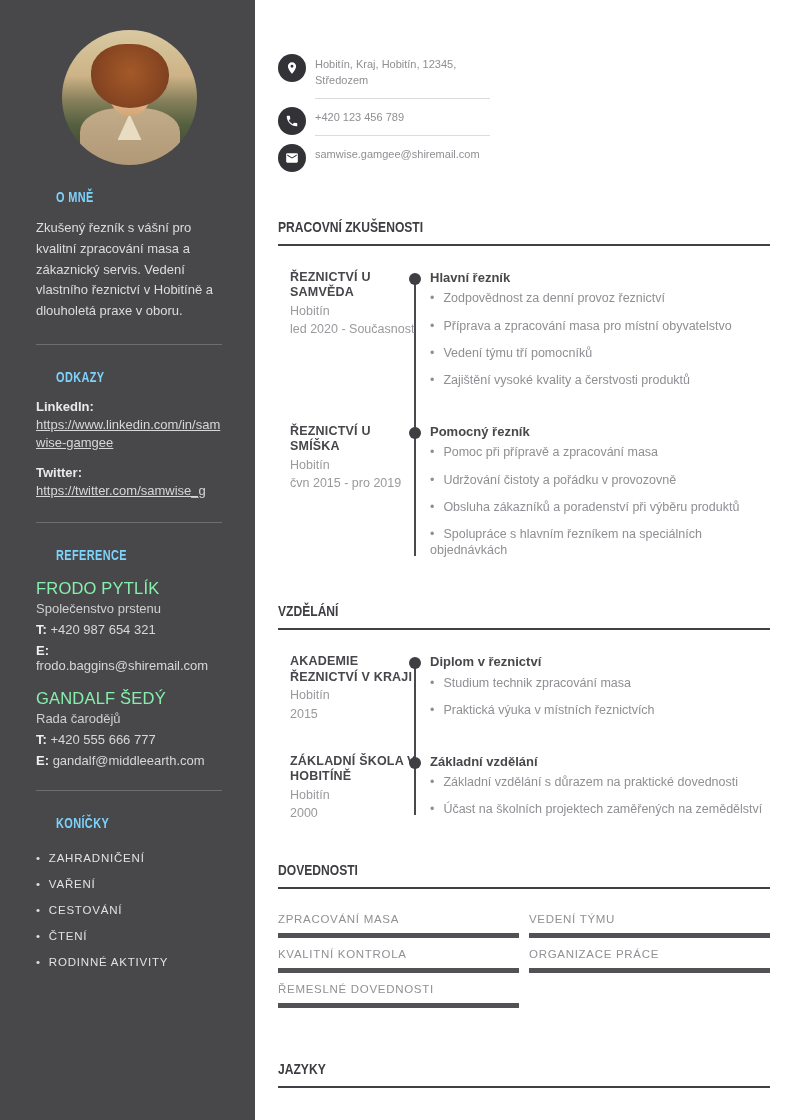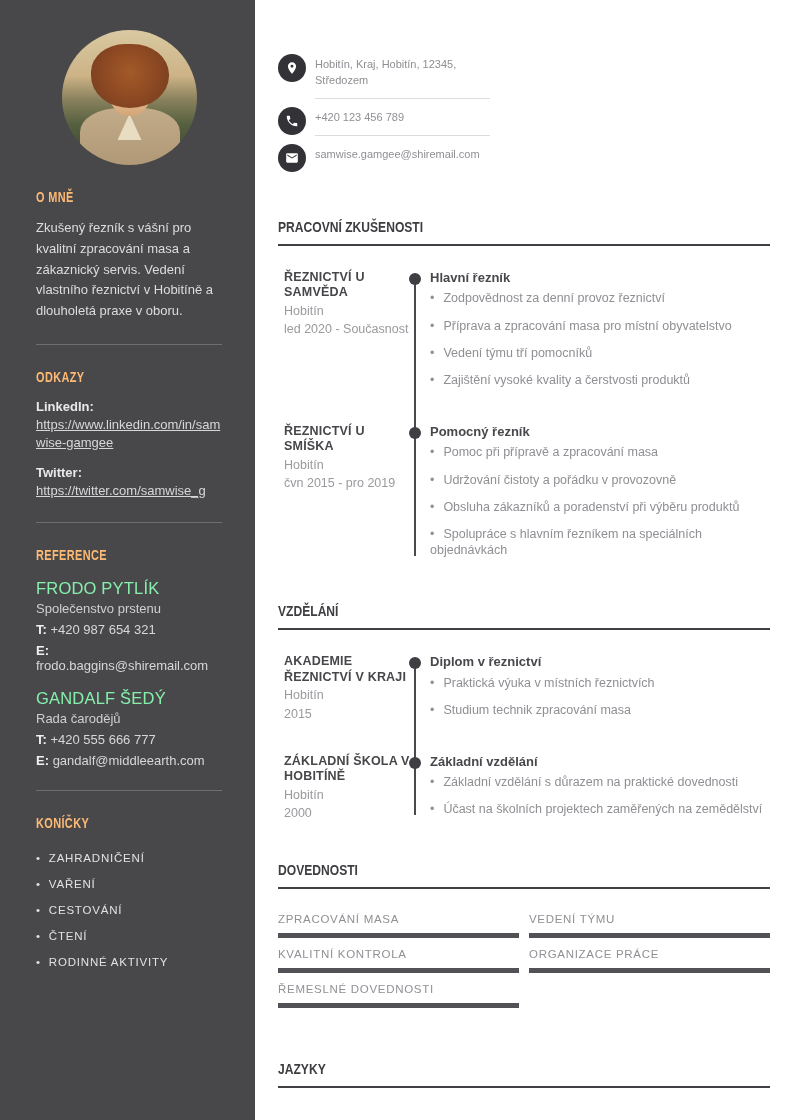--- a/index.html
+++ b/index.html
@@ -15,21 +15,21 @@
   .photo-hair { position:absolute; left:29px; top:14px; width:78px; height:64px; border-radius:48% 52% 55% 55%;
                 background:radial-gradient(circle at 50% 45%,#a35a28 0%,#8a4722 55%,#6f3a1e 100%); }
   .photo-face { position:absolute; left:47px; top:34px; width:42px; height:52px; border-radius:50% 50% 46% 46%;
                 background:linear-gradient(180deg,#ecc9a0 0%,#e2b88c 70%,#d3a577 100%); }
   .photo-coat { position:absolute; left:18px; top:78px; width:100px; height:60px; border-radius:40% 40% 0 0;
                 background:linear-gradient(180deg,#c2ab88 0%,#b09876 100%); }
   .photo-collar { position:absolute; left:56px; top:84px; width:24px; height:26px; background:#e8dcc2;
                   clip-path:polygon(50% 0,100% 100%,0 100%); }
 
   .sb-section { margin-top:24px; }
-  .sb-heading { color:#fdba74; font-weight:bold; font-size:14px; letter-spacing:.5px; }
+  .sb-heading { color:#7dd3fc; font-weight:bold; font-size:14px; letter-spacing:.5px;margin-left:20px; }
   .condensed { display:inline-block; transform:scaleX(.78); transform-origin:left center; white-space:nowrap; }
   .sb-text { margin-top:13px; font-size:13px; line-height:1.6; color:#dcdcde; }
   .sb-divider { border:none; border-top:1px solid #6e6e71; margin:22px 0 0 0; }
 
   .link-group { margin-top:14px; }
   .link-label { font-weight:bold; font-size:13px; color:#e9e9eb; }
   .link-url { display:block; margin-top:2px; font-size:13px; line-height:1.35; color:#d7d7d9;
               text-decoration:underline; word-break:break-all; }
 
   .ref { margin-top:16px; }
@@ -60,21 +60,21 @@
 
   .section { margin-top:38px; }
   .section-heading { font-size:15.5px; font-weight:bold; color:#3d3d42; padding-bottom:8px;
                      border-bottom:2px solid #414145; }
   .section-body { margin-top:24px; }
 
   .timeline-wrap { position:relative; }
   .timeline-line { position:absolute; left:136px; top:8px; bottom:8px; width:2px; background:#4a4a4e; }
   .entry { position:relative; padding-left:152px; margin-bottom:30px; }
   .entry:last-child { margin-bottom:0; }
-  .e-left { position:absolute; left:6px; top:0; width:128px; }
+  .e-left { position:absolute; left:12px; top:0; width:128px; }
   .e-org { font-size:12.5px; font-weight:bold; color:#47474b; line-height:1.25; letter-spacing:.2px; }
   .e-meta { font-size:12.5px; color:#9a9a9e; line-height:1.3; margin-top:2px; }
   .e-dot { position:absolute; left:131px; top:3px; width:12px; height:12px; border-radius:50%; background:#3f3f43; }
   .e-role { font-size:13px; font-weight:bold; color:#48484c; }
   .e-bullets { list-style:none; }
   .e-bullets li { font-size:12.5px; color:#8f8f94; padding:5.5px 0; line-height:1.3; }
   .e-bullets li::before { content:"•"; margin-right:9px; color:#8f8f94; }
 
   .grid-2 { display:grid; grid-template-columns:1fr 1fr; column-gap:50px; row-gap:17px; margin-top:24px;gap:10px; }
   .meter-label { font-size:11.5px; letter-spacing:.7px; color:#909095; }
@@ -226,22 +226,22 @@
 
         <div class="entry">
           <div class="e-left">
             <div class="e-org">AKADEMIE ŘEZNICTVÍ V KRAJI</div>
             <div class="e-meta">Hobitín</div>
             <div class="e-meta">2015</div>
           </div>
           <span class="e-dot"></span>
           <div class="e-role">Diplom v řeznictví</div>
           <ul class="e-bullets">
+            <li>Studium technik zpracování masa</li>
             <li>Praktická výuka v místních řeznictvích</li>
-            <li>Studium technik zpracování masa</li>
           </ul>
         </div>
 
         <div class="entry">
           <div class="e-left">
             <div class="e-org">ZÁKLADNÍ ŠKOLA V HOBITÍNĚ</div>
             <div class="e-meta">Hobitín</div>
             <div class="e-meta">2000</div>
           </div>
           <span class="e-dot"></span>

